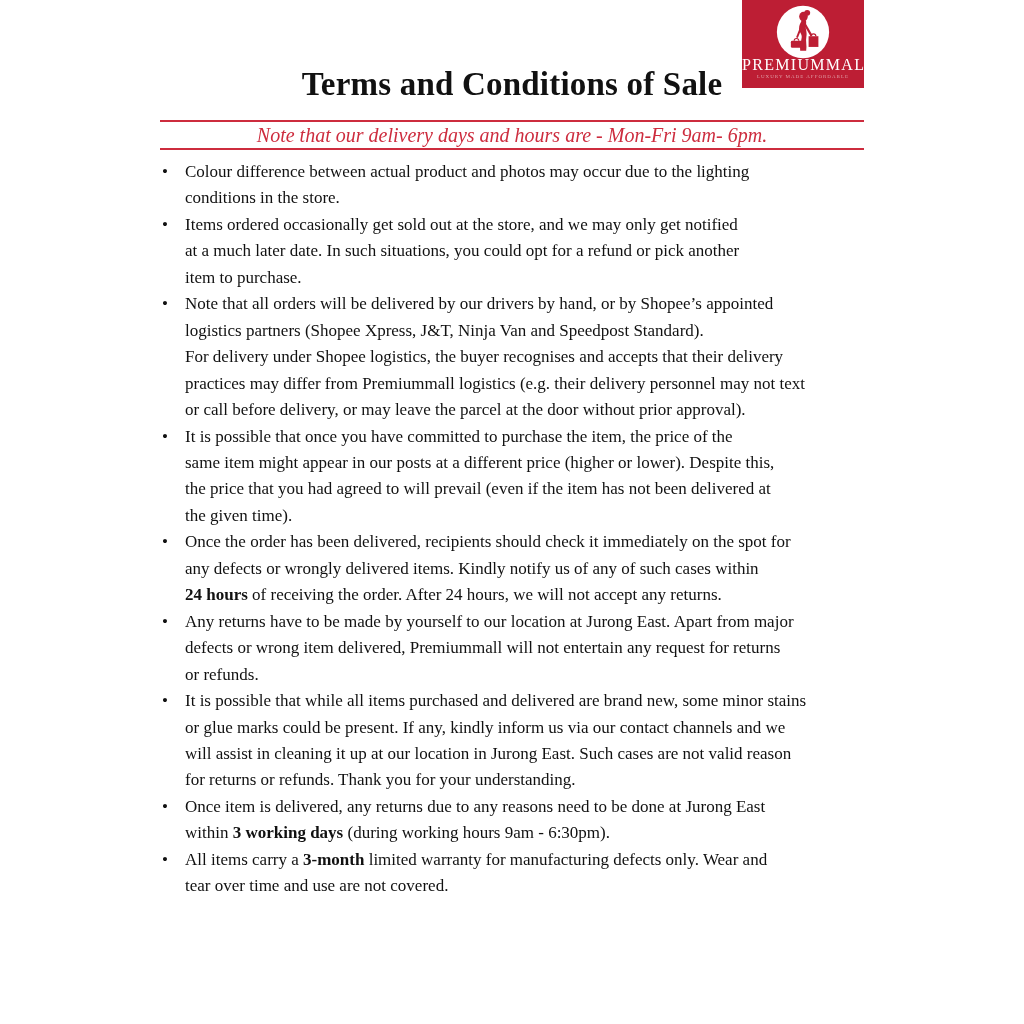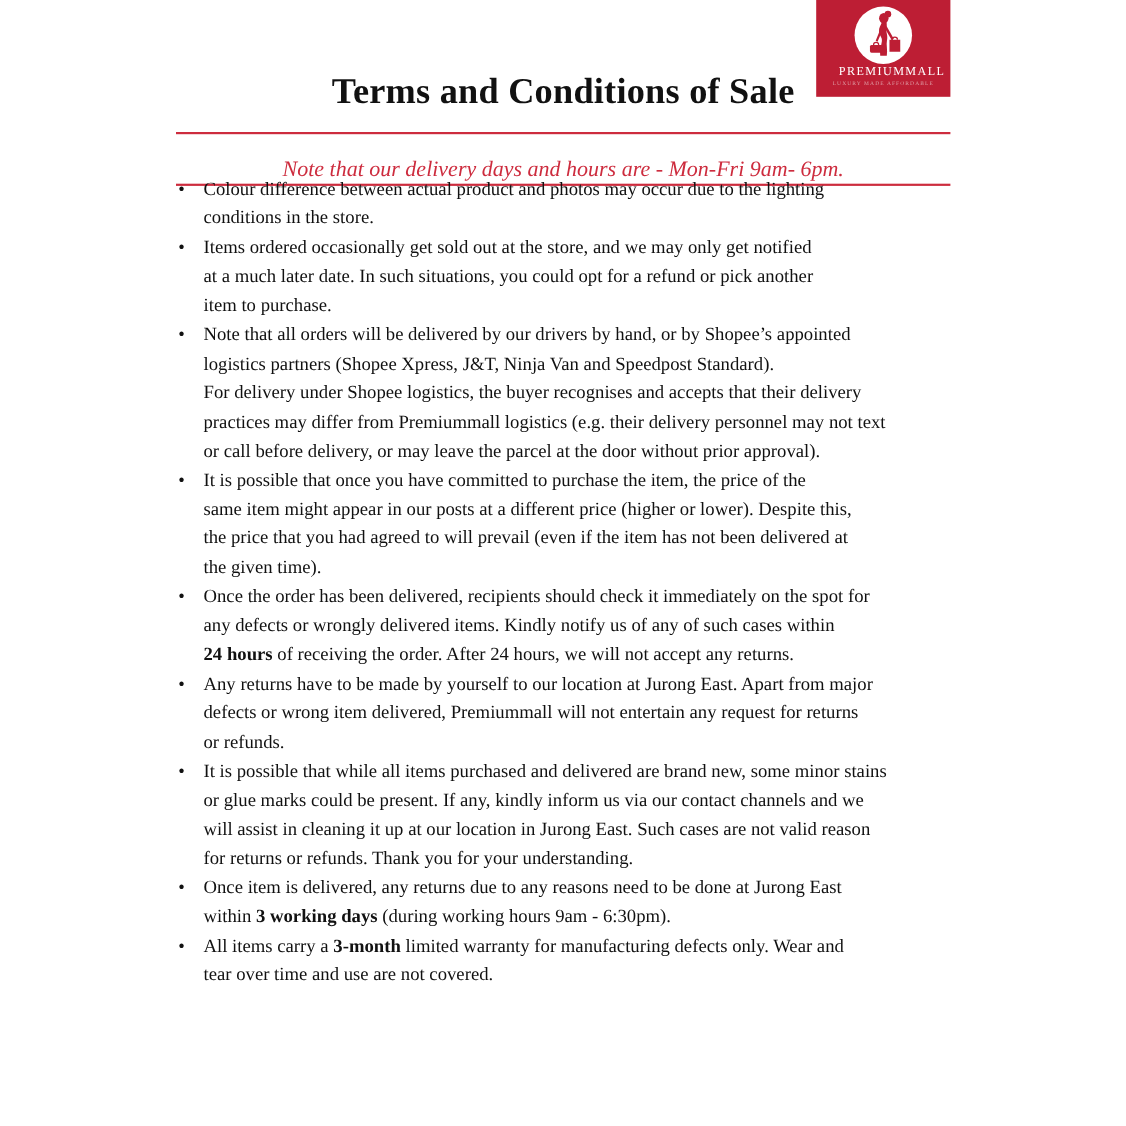--- a/index.html
+++ b/index.html
@@ -20,26 +20,25 @@
     left: 742px;
     top: 0;
     width: 122px;
     height: 88px;
     background: var(--logo-red, #bd1e34);
     text-align: center;
   }
   .logo svg { display: block; margin: 4px auto 0 auto; }
   .logo .brand {
     color: #ffffff;
-    font-size: 11px;
+    font-size: 16px;
     letter-spacing: 1.3px;
     line-height: 14px;
     margin-top: -2px;
     white-space: nowrap;
-    padding-left: 16px;
   }
   .logo .tagline {
     color: var(--tagline-pink, #dfa0a8);
     font-size: 5px;
     letter-spacing: 1px;
     line-height: 6px;
     margin-top: 2px;
     white-space: nowrap;
   }
 
@@ -63,21 +62,20 @@
     width: 704px;
     border-top: 2px solid var(--accent, #cd2c3e);
     border-bottom: 2px solid var(--accent, #cd2c3e);
   }
   .notice {
     color: var(--accent, #cd2c3e);
     font-style: italic;
     font-size: 20px;
     line-height: 26px;
     text-align: center;
-    margin-top: 19px;
   }
 
   
   .terms {
     position: absolute;
     top: 159px;
     left: 160px;
     width: 740px;
     list-style: none;
     font-size: 17px;

